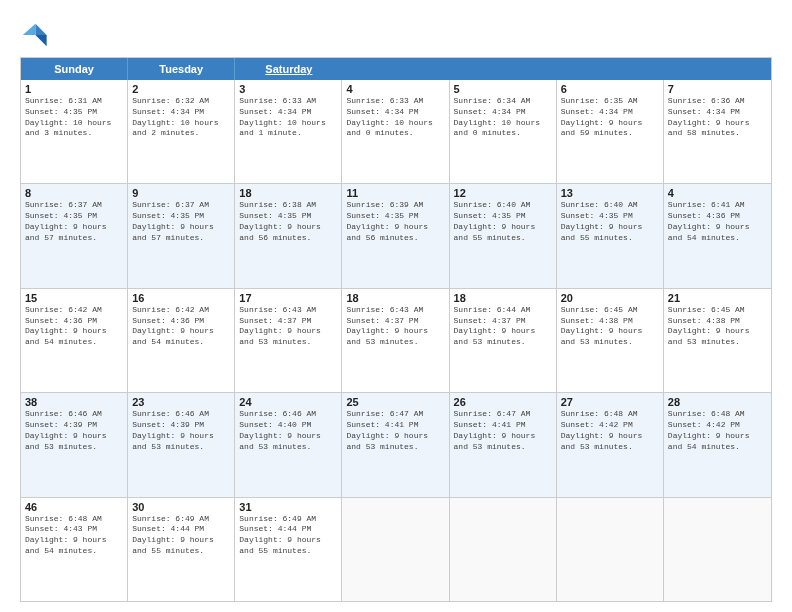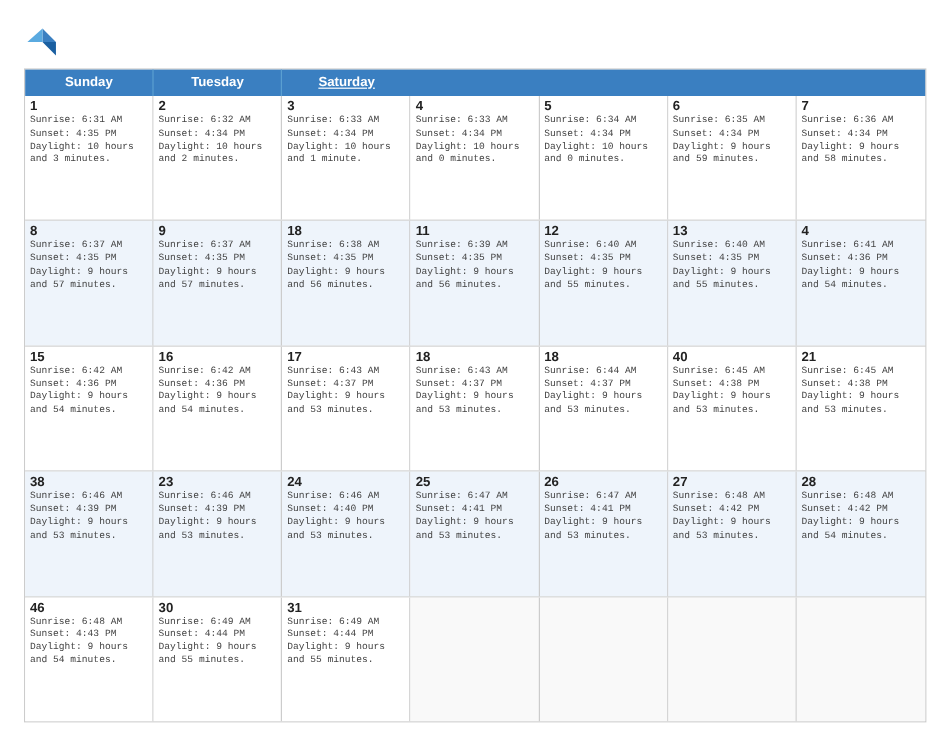--- a/index.html
+++ b/index.html
@@ -213,21 +213,21 @@
           </div>
           <div class="cal-cell">
             <span class="day-num">18</span>
             <div class="cell-text">Sunrise: 6:43 AM<br>Sunset: 4:37 PM<br>Daylight: 9 hours and 53 minutes.</div>
           </div>
           <div class="cal-cell">
             <span class="day-num">18</span>
             <div class="cell-text">Sunrise: 6:44 AM<br>Sunset: 4:37 PM<br>Daylight: 9 hours and 53 minutes.</div>
           </div>
           <div class="cal-cell">
-            <span class="day-num">40</span>
+            <span class="day-num">20</span>
             <div class="cell-text">Sunrise: 6:45 AM<br>Sunset: 4:38 PM<br>Daylight: 9 hours and 53 minutes.</div>
           </div>
           <div class="cal-cell">
             <span class="day-num">21</span>
             <div class="cell-text">Sunrise: 6:45 AM<br>Sunset: 4:38 PM<br>Daylight: 9 hours and 53 minutes.</div>
           </div>
         </div>
         <div class="cal-row">
           <div class="cal-cell alt-row">
             <span class="day-num">38</span>

